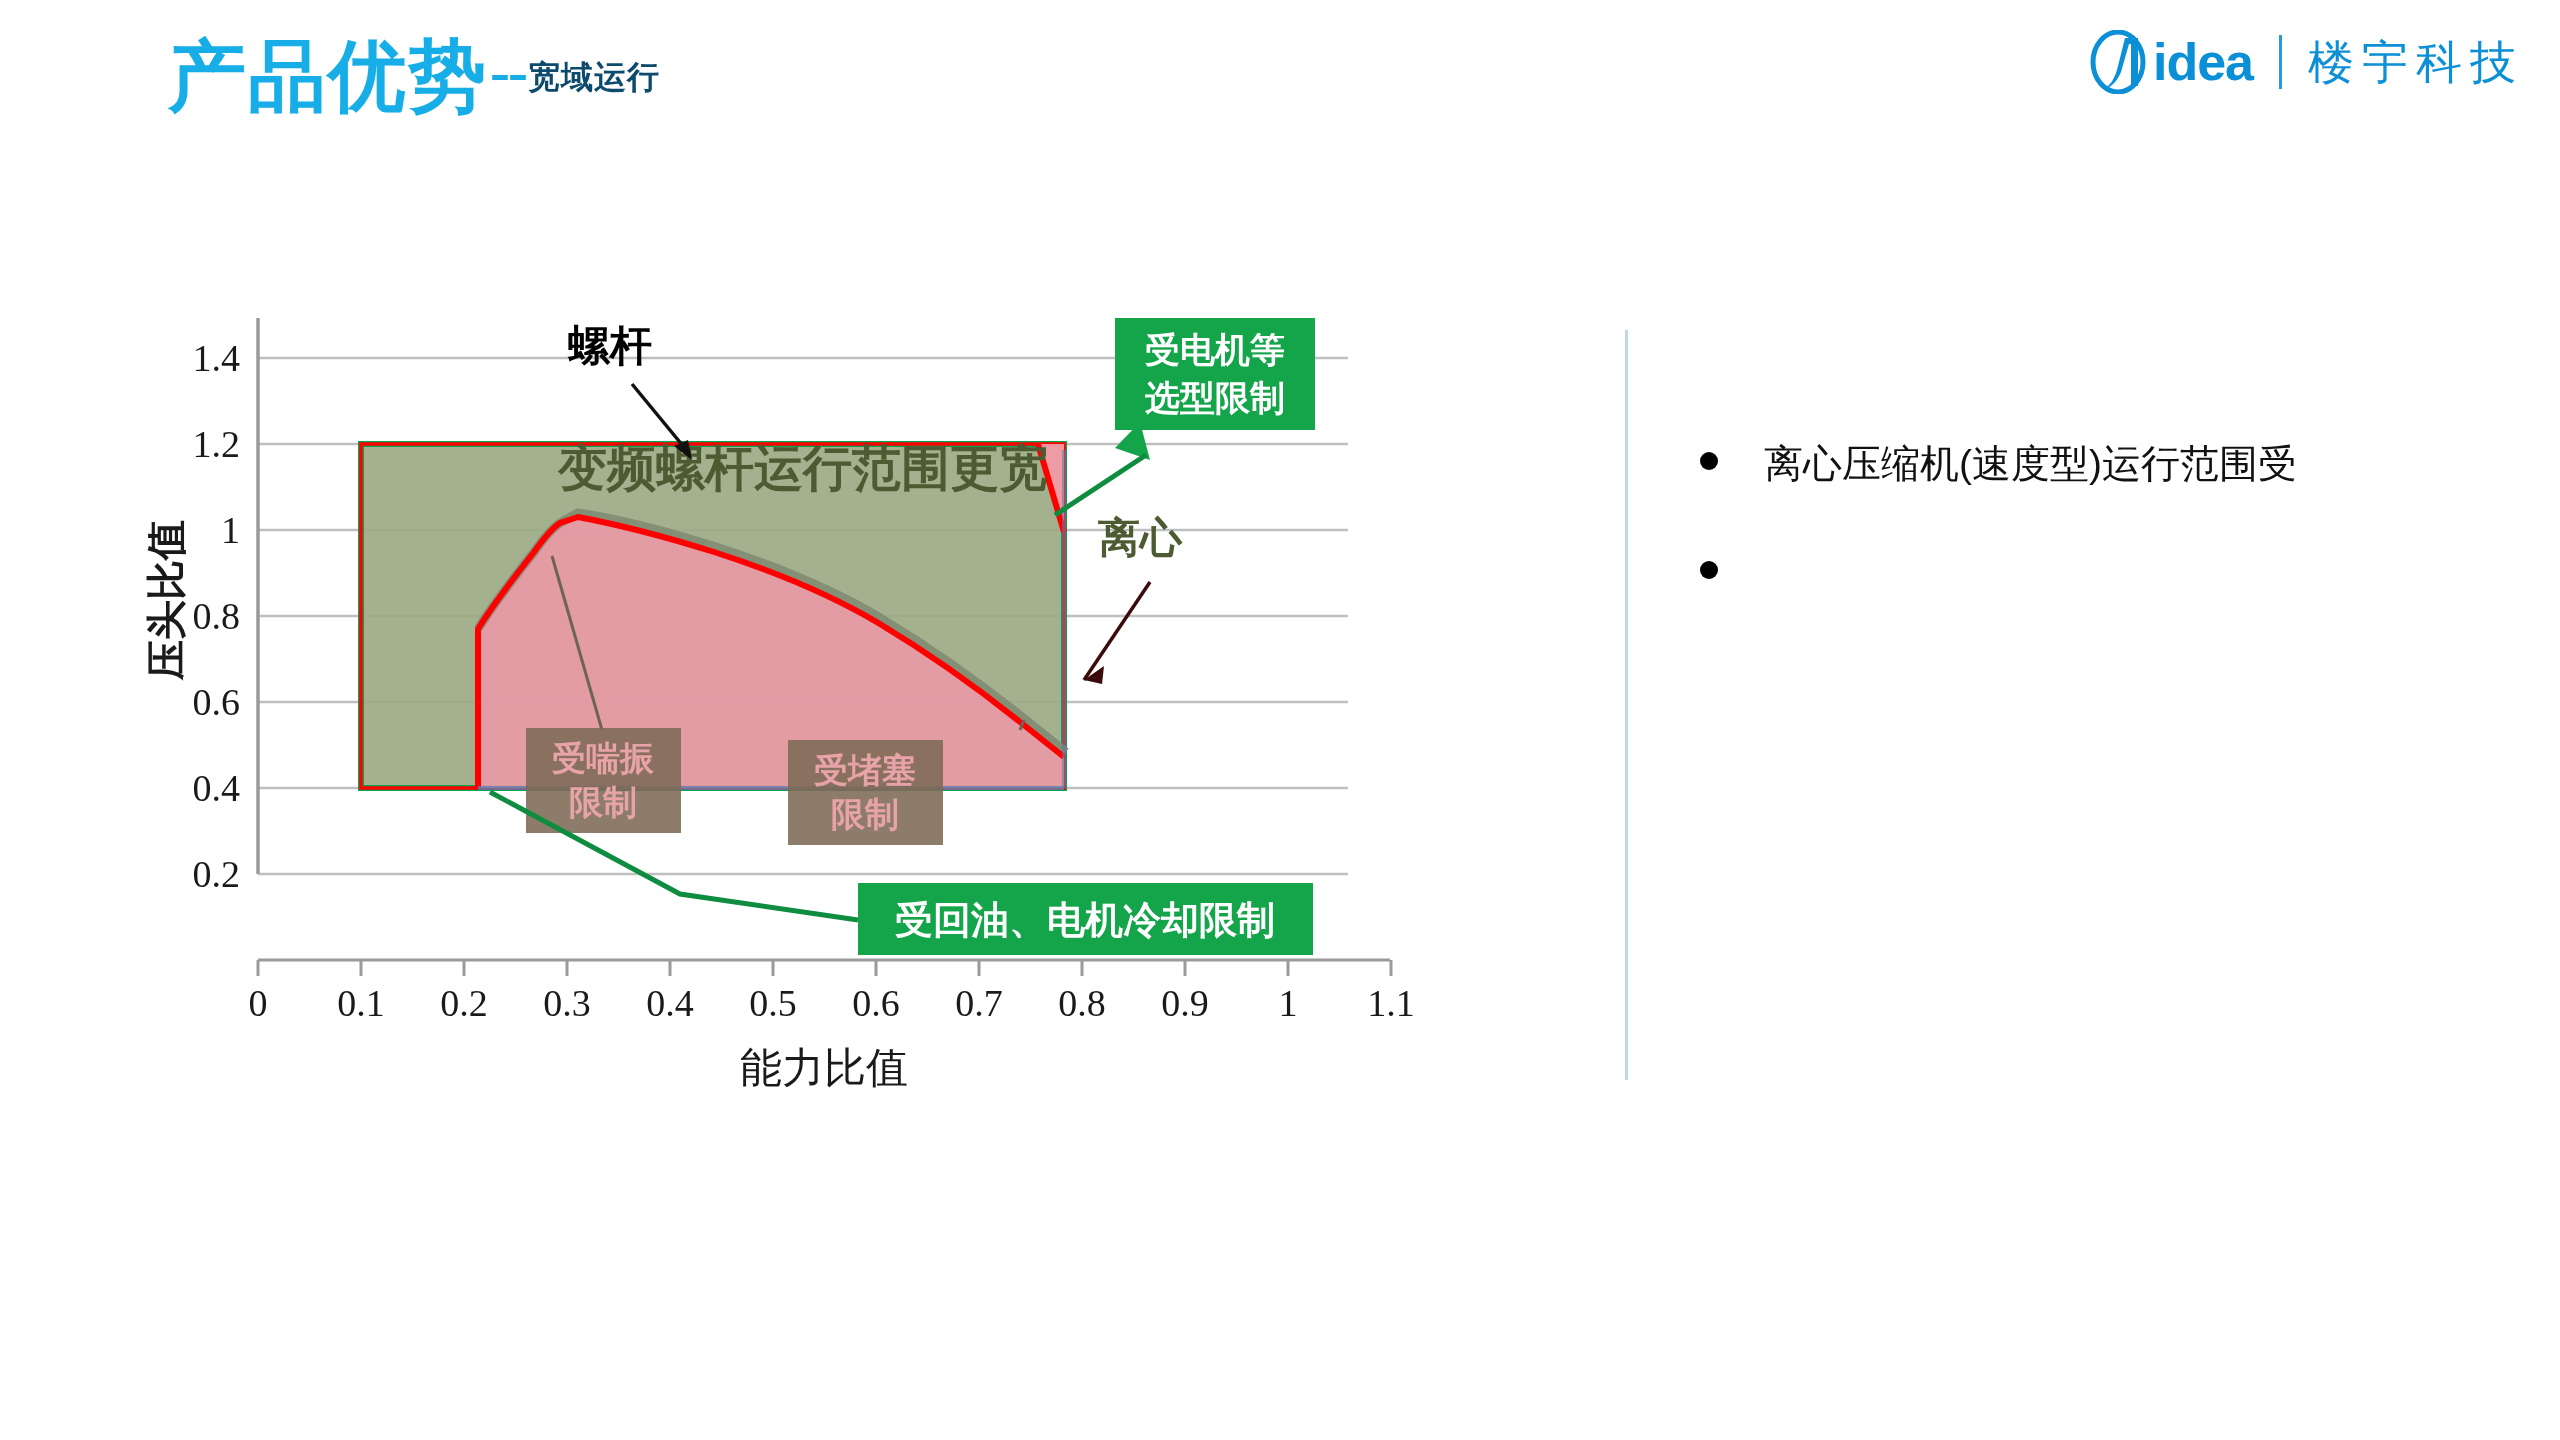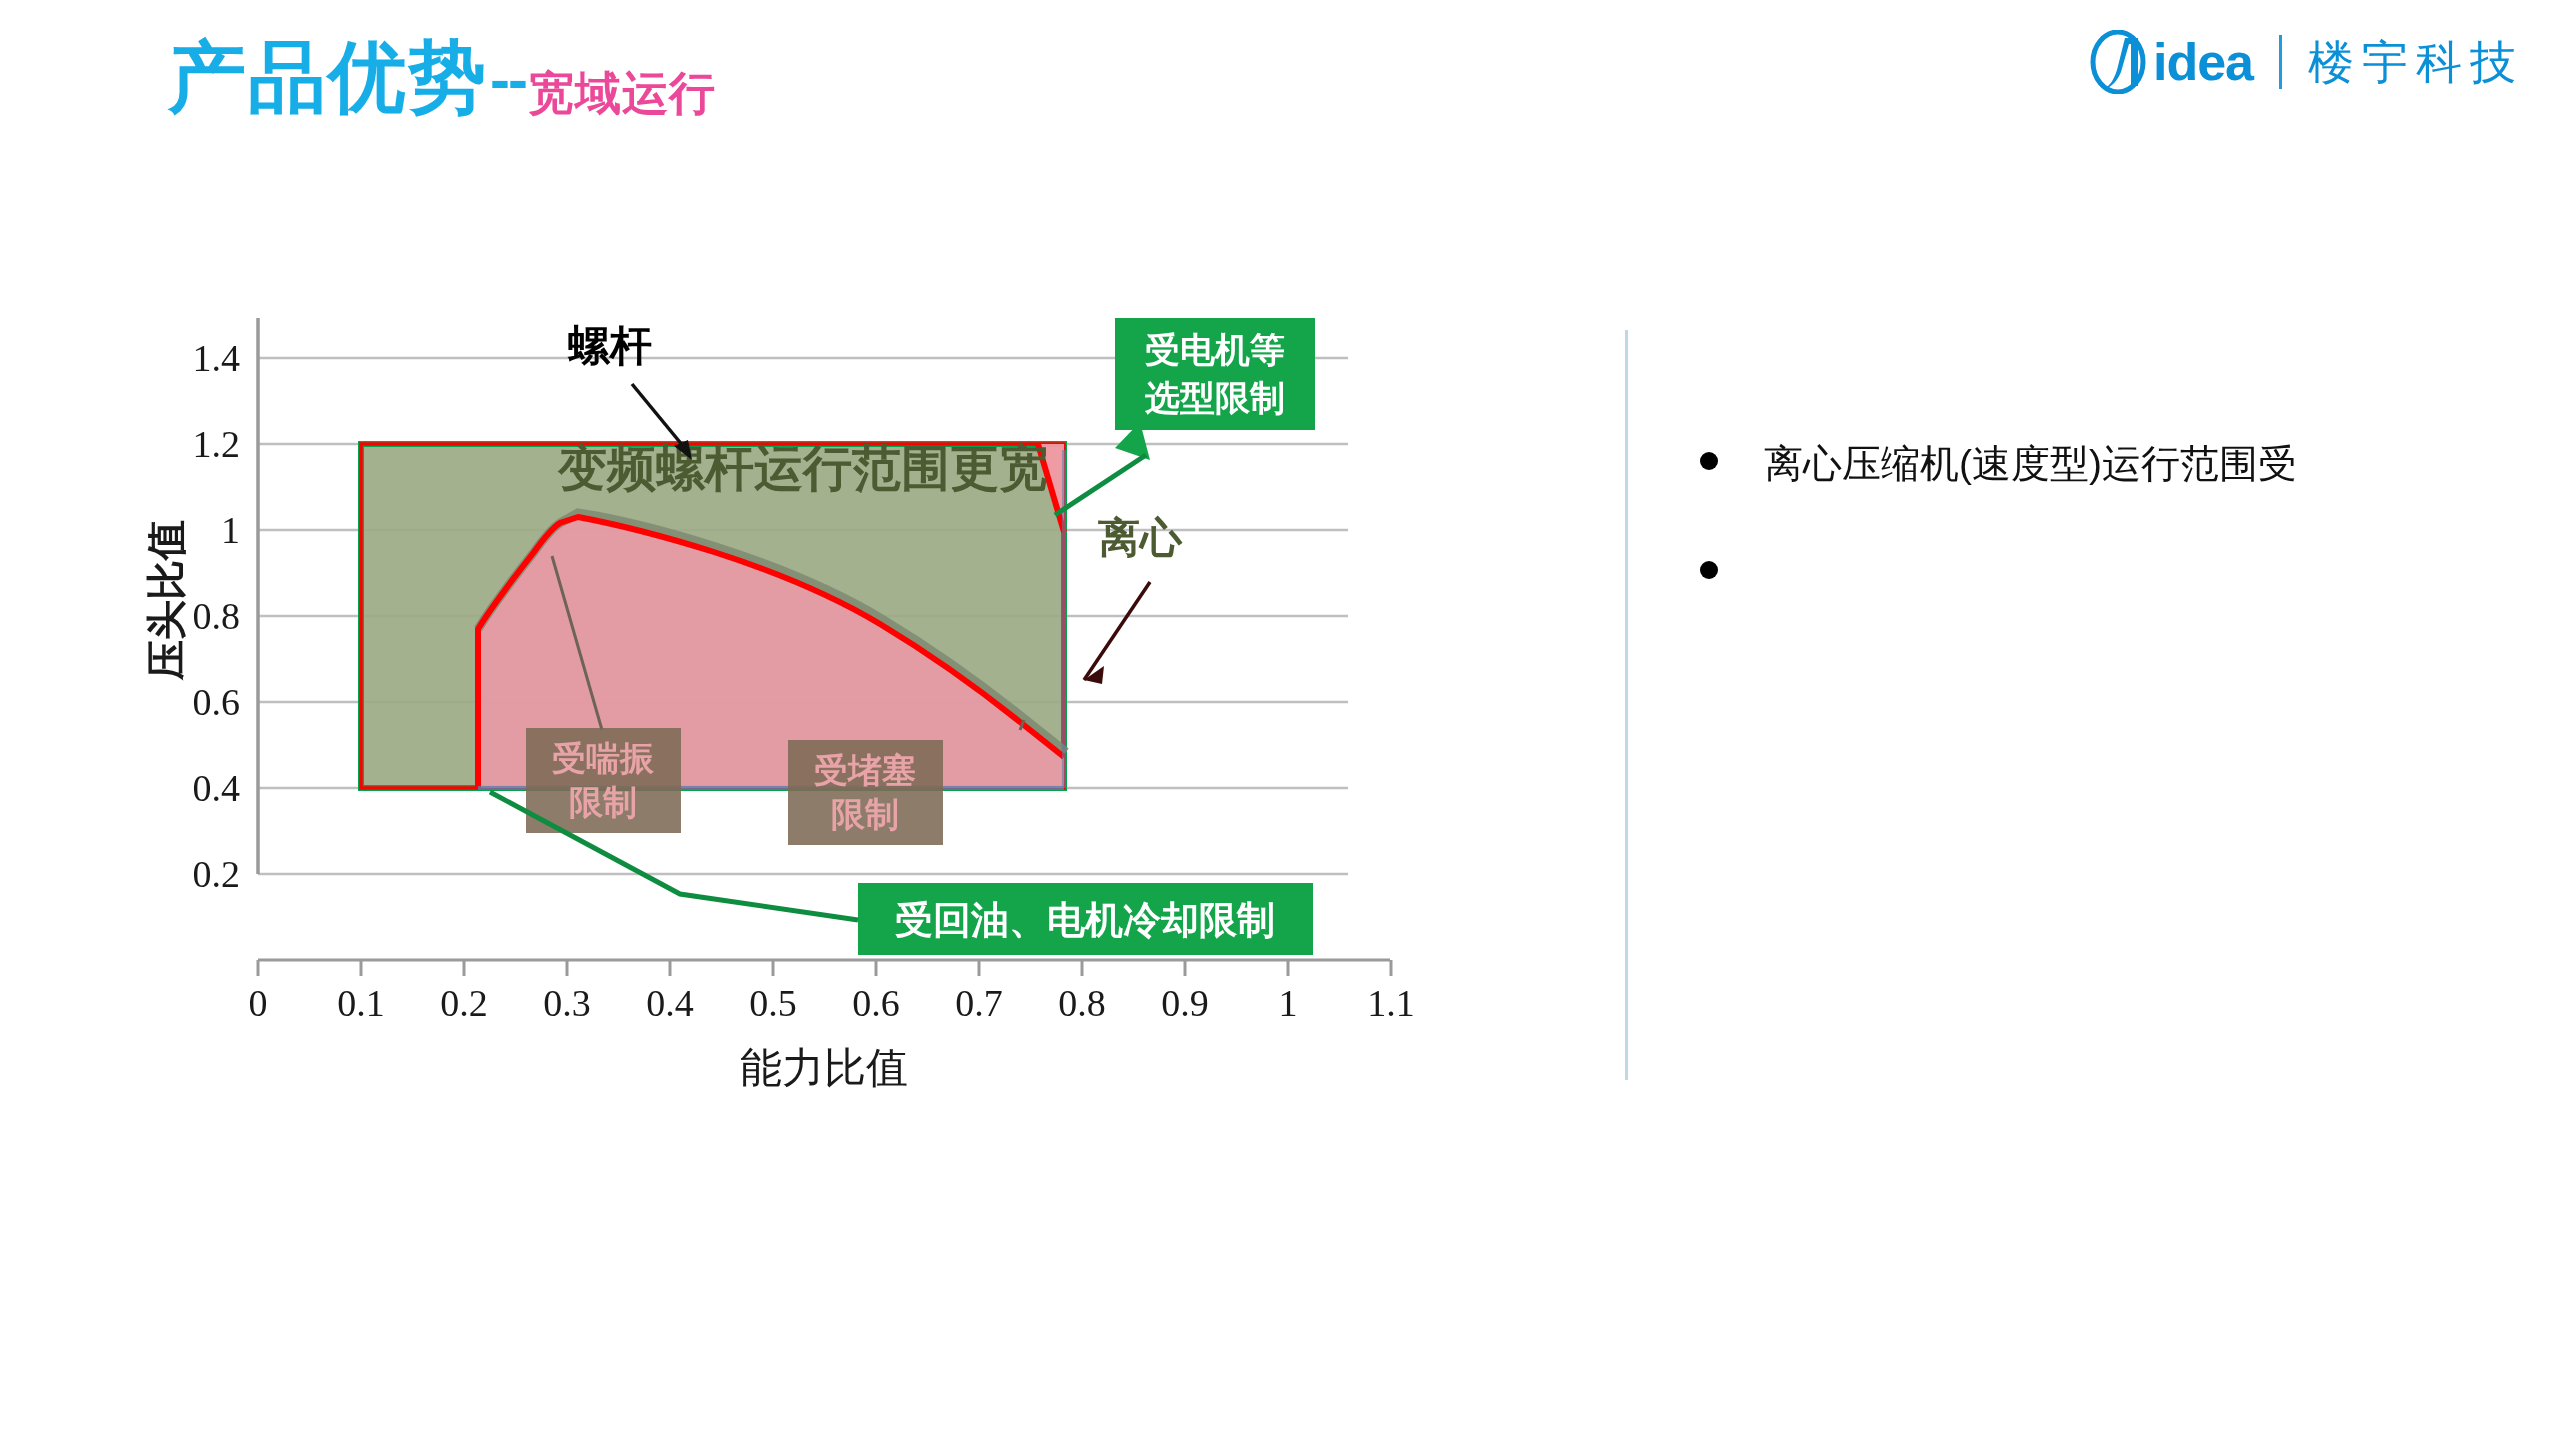--- a/index.html
+++ b/index.html
@@ -5,31 +5,31 @@
   html,body{margin:0;padding:0;}
   body{
     width:2560px;height:1440px;background:#ffffff;
     font-family:"Liberation Sans","DejaVu Sans",sans-serif;
     overflow:hidden;position:relative;
   }
 
   
   #slide-title{
     position:absolute;left:168px;top:38px;
-    white-space:nowrap;display:flex;align-items:flex-end;
+    white-space:nowrap;display:flex;align-items:center;font-family:Liberation Serif, serif;
   }
   #slide-title .t-main{
     font-size:78px;font-weight:bold;color:#17AEE8;letter-spacing:2px;line-height:1;
   }
   #slide-title .t-dash{
     font-size:60px;font-weight:bold;color:#17AEE8;letter-spacing:-2px;line-height:1;
     position:relative;top:-6px;padding:0 2px;
   }
   #slide-title .t-sub{
-    font-size:46px;font-weight:bold;color:#ec4899;letter-spacing:1px;line-height:1;
+    font-size:32px;font-weight:bold;color:#0c4a6e;letter-spacing:1px;line-height:1;
   }
 
   
   #brand-logo{
     position:absolute;right:36px;top:28px;display:flex;align-items:center;height:68px;
   }
   #brand-logo .m-mark{width:74px;height:64px;display:block;}
   #brand-logo .m-word{
     font-size:52px;font-weight:bold;color:#0B8FD6;
     letter-spacing:-1px;line-height:1;margin-left:-6px;

